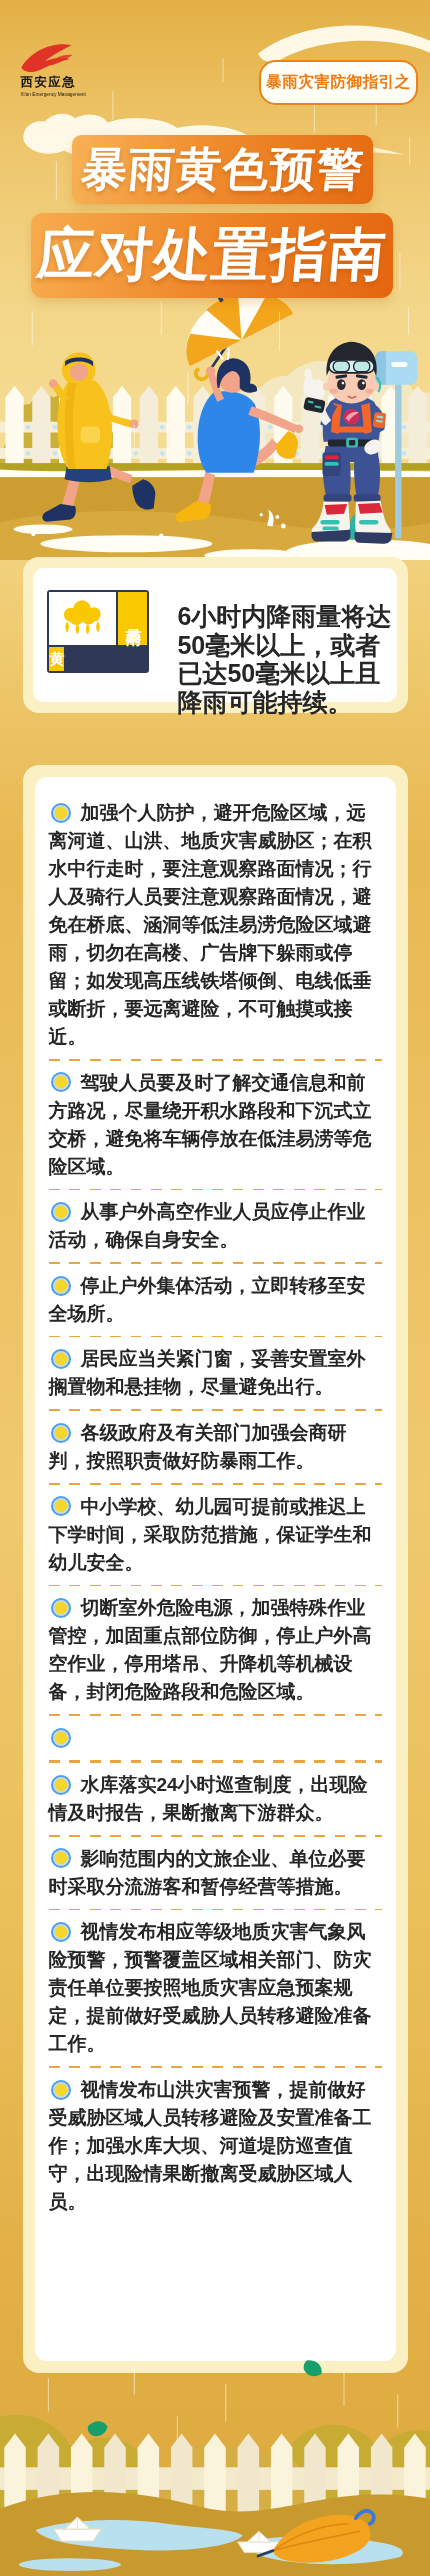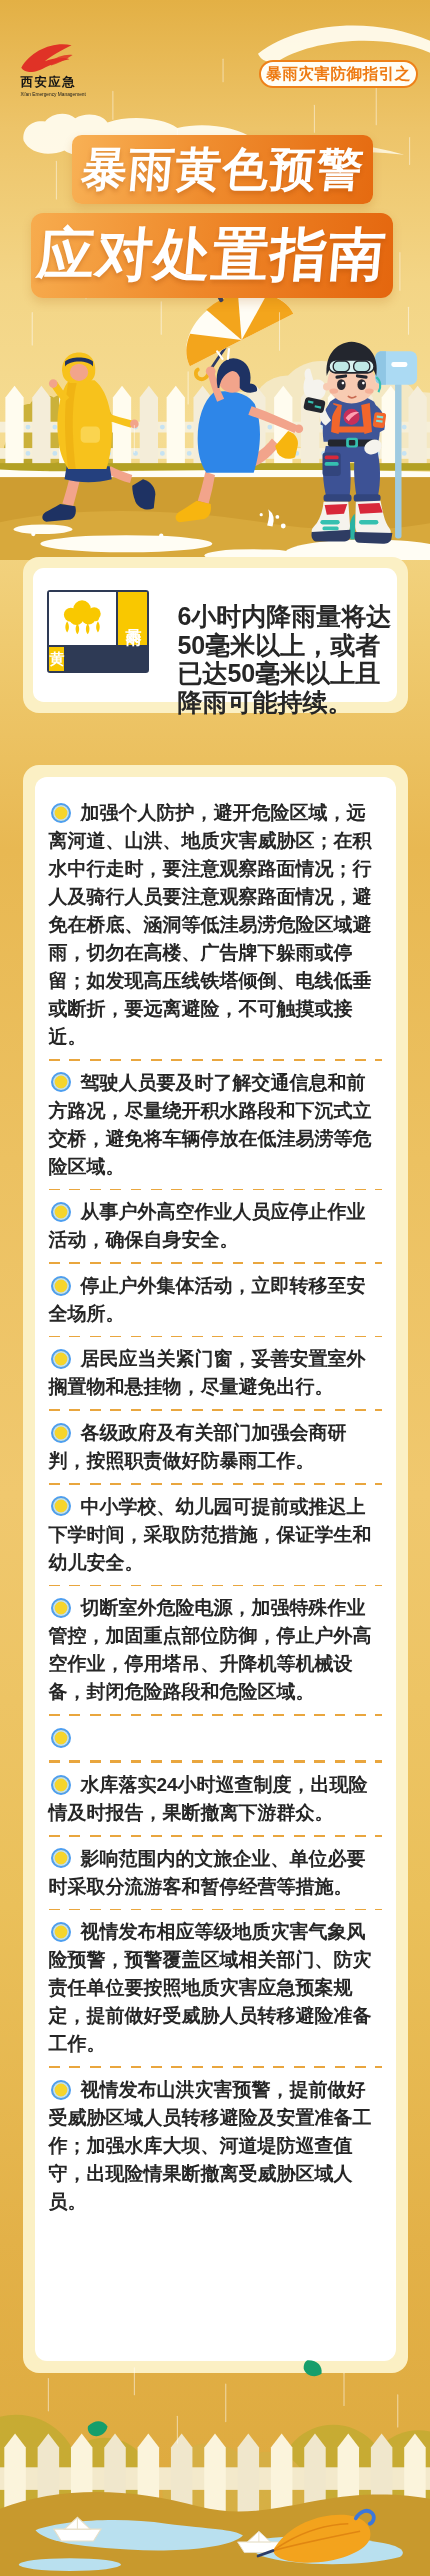--- a/index.html
+++ b/index.html
@@ -6,21 +6,21 @@
   .page{position:relative;width:430px;height:2576px;overflow:hidden;
     font-family:"Liberation Sans","DejaVu Sans",sans-serif;
     background:linear-gradient(180deg,#E3B045 0%,#EDC469 5%,#F3D586 11%,#F5DC92 17%,#EFCA6F 25%,#E8B852 33%,#ECC161 45%,#F0C86E 58%,#EAC05A 74%,#E3B148 87%,#DCA83C 100%);}
   .abs{position:absolute;}
   svg{display:block;}
   
   .deco-top{left:0;top:0;z-index:1;}
   .logo{left:20.4px;top:41px;z-index:5;}
   .logo-cn{font-size:12.4px;font-weight:700;color:#151515;letter-spacing:1.6px;margin-top:1.6px;font-family:Liberation Serif, serif;}
   .logo-en{font-size:4.8px;color:#1a1a1a;margin-top:1.1px;}
-  .badge{left:259px;top:60px;width:159px;height:28px;z-index:5;
+  .badge{left:259px;top:60px;width:159px;height:45px;z-index:5;
     background:#FFFEF6;border:2.2px solid #EE8119;border-radius:16.7px;
     display:flex;align-items:center;justify-content:center;
     color:#EE7A12;font-size:15.6px;font-weight:700;letter-spacing:0.5px;box-sizing:border-box;}
   .banner{z-index:5;display:flex;align-items:center;justify-content:center;
     box-shadow:0 4.3px 9.7px rgba(170,90,10,.18);}
   .b1{left:72px;top:135px;width:301px;height:69px;border-radius:9.7px;
     background:linear-gradient(100deg,#F8B155 0%,#EF8C2E 45%,#E56A10 100%);}
   .b2{left:31px;top:213px;width:362px;height:85px;border-radius:12px;
     background:linear-gradient(100deg,#F7AC4E 0%,#EE8628 50%,#E4660E 100%);}
   .banner span{display:block;width:100%;text-align:center;color:#FFFFFF;font-weight:700;

